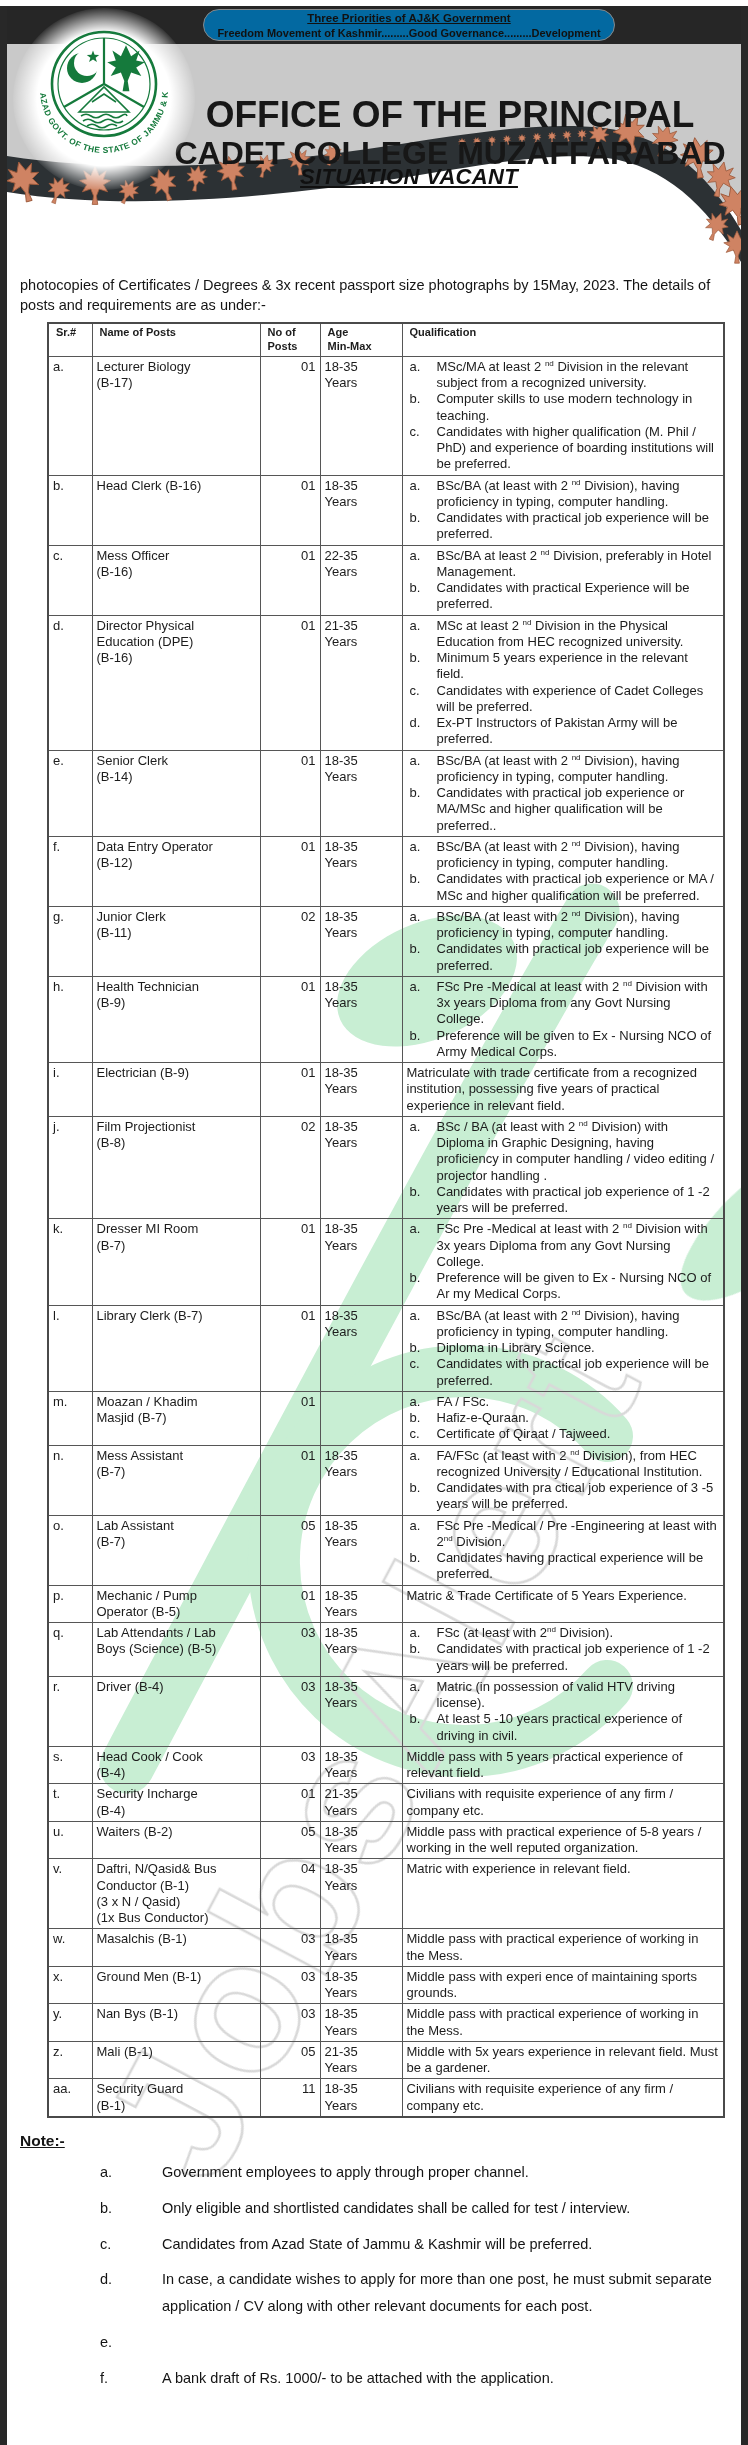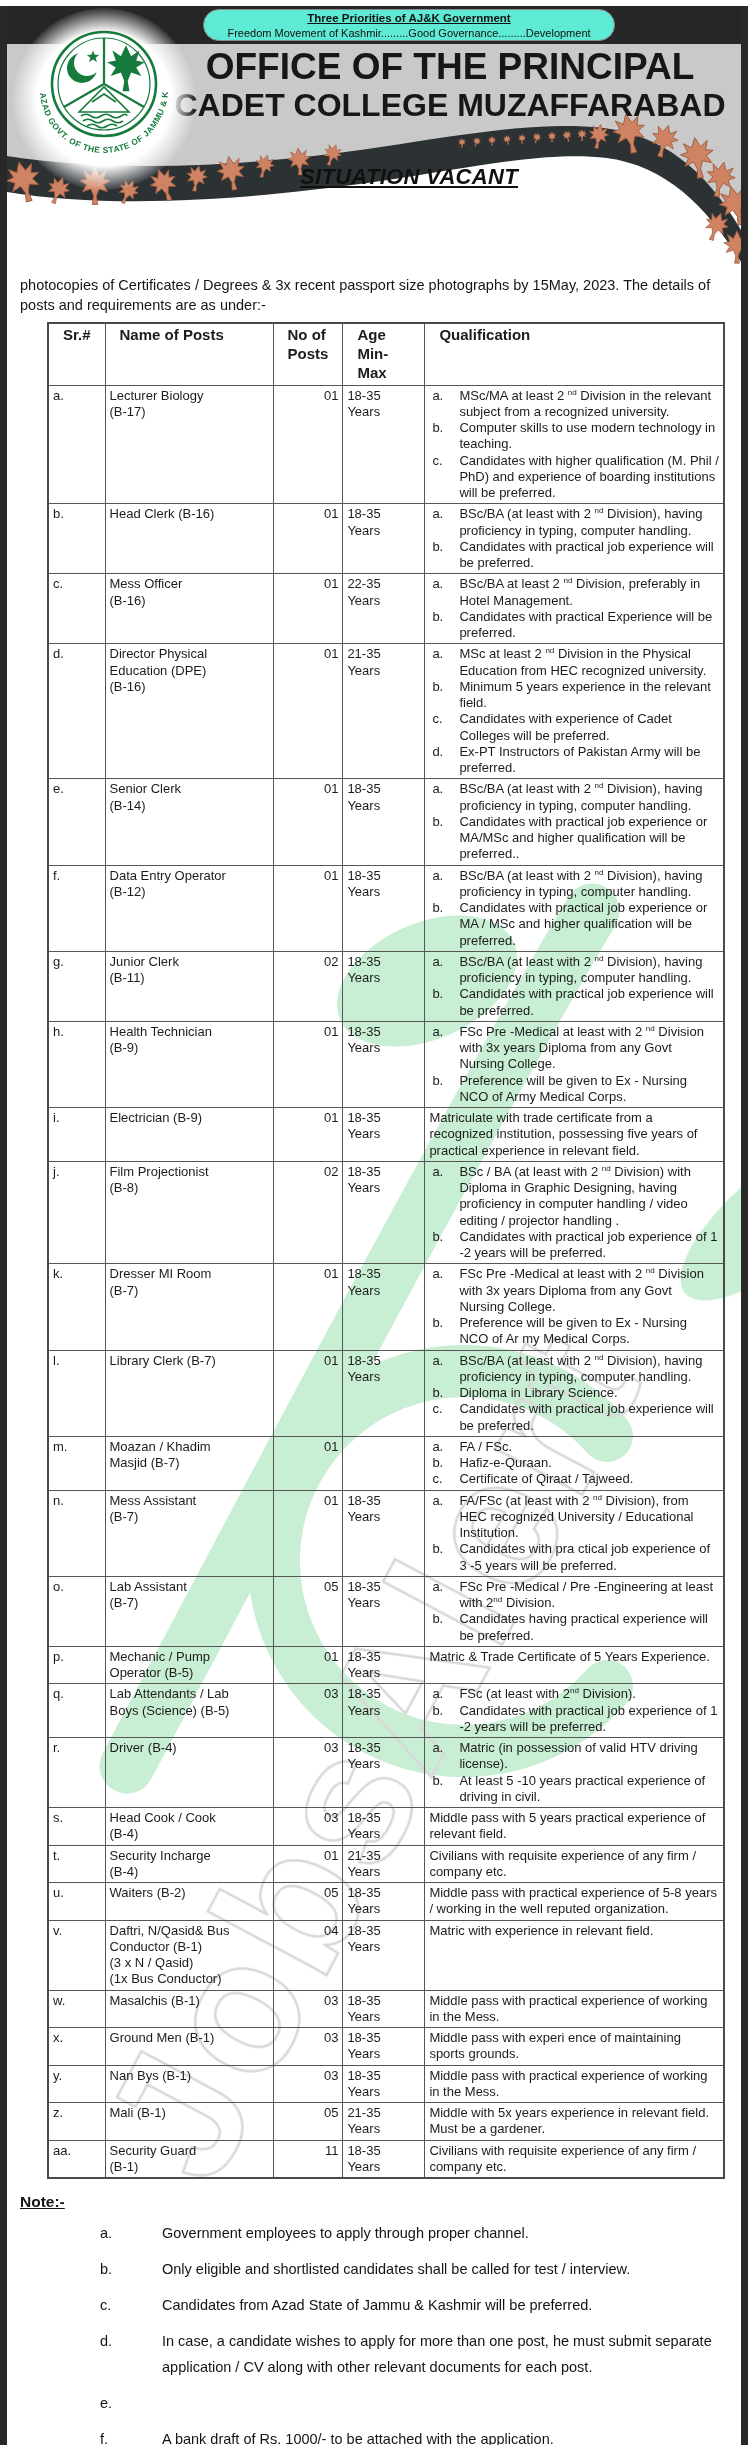--- a/index.html
+++ b/index.html
@@ -6,44 +6,44 @@
   body{width:748px;font-family:"Liberation Sans",sans-serif;}
   .ad{position:relative;width:748px;min-height:2445px;box-sizing:border-box;
       background:#fff;border-left:7px solid #282828;border-right:7px solid #282828;
       border-bottom:6px solid #282828;margin-top:6px;overflow:hidden;}
   
   .wm{position:absolute;left:0;top:0;width:734px;height:2439px;z-index:0;pointer-events:none;}
   .content{position:relative;z-index:1;}
   
   .masthead{position:relative;height:200px;}
   .wave-svg{position:absolute;left:0;top:0;width:734px;height:272px;pointer-events:none;}
-  .pill{position:absolute;left:196px;top:3px;width:412px;height:32px;background:#5eead4;
+  .pill{position:absolute;left:196px;top:3px;width:412px;height:32px;background:#0369a1;
         border:1px solid #888;border-radius:16px;text-align:center;line-height:1.3;
         padding-top:1px;box-sizing:border-box;}
   .pill-l1{font-size:11.5px;font-weight:bold;text-decoration:underline;color:#111;}
-  .pill-l2{font-size:11px;font-weight:normal;color:#111;}
+  .pill-l2{font-size:11px;font-weight:bold;color:#111;}
   .titles{position:absolute;left:160px;right:8px;top:42px;text-align:center;color:#171717;}
-  .t1{font-size:37px;font-weight:800;letter-spacing:0px;line-height:1.05;}
+  .t1{font-size:37px;font-weight:800;letter-spacing:0px;line-height:1.05;margin-top:48px;}
   .t2{font-size:32px;font-weight:800;letter-spacing:0px;line-height:1.15;}
   .logo{position:absolute;left:6px;top:2px;width:182px;height:182px;}
   .glow{position:absolute;left:0;top:0;width:182px;height:182px;border-radius:50%;
         background:radial-gradient(circle,#ffffff 0%,#ffffff 52%,rgba(255,255,255,0) 72%);}
   .seal{position:absolute;left:16px;top:6px;}
   .section-title{position:absolute;left:70px;right:0;top:158px;text-align:center;
         font-size:22px;font-weight:800;font-style:italic;letter-spacing:.3px;
         text-decoration:underline;color:#101010;}
   
   .intro{margin:8px 26px 0 13px;font-size:14.5px;line-height:1.4;color:#151515;
          text-indent:96px;text-align:left;}
   
   table.posts{border-collapse:collapse;margin:7px 0 0 40px;width:678px;
               border:2px solid #4a4a4a;background:transparent;}
   table.posts th,table.posts td{border:1.5px solid #565656;vertical-align:top;
               font-size:13px;line-height:1.25;color:#1c1c1c;padding:2px 4px;}
-  table.posts th{font-weight:bold;text-align:left;white-space:pre-line;font-size:15px;padding:2px 14px;}
+  table.posts th{font-weight:bold;text-align:left;white-space:pre-line;font-size:11px;padding:2px 7px;}
   col.c-sr{width:44px;} col.c-name{width:168px;} col.c-no{width:60px;} col.c-age{width:82px;}
   td.sr{padding-left:9px;}
   td.name{white-space:pre-line;}
   td.no{text-align:right;}
   td.age{white-space:pre-line;}
   .q-item{display:flex;}
   .q-k{width:27px;flex:none;padding-left:3px;}
   .q-t{flex:1;}
   sup{font-size:.62em;vertical-align:super;line-height:0;}
   

